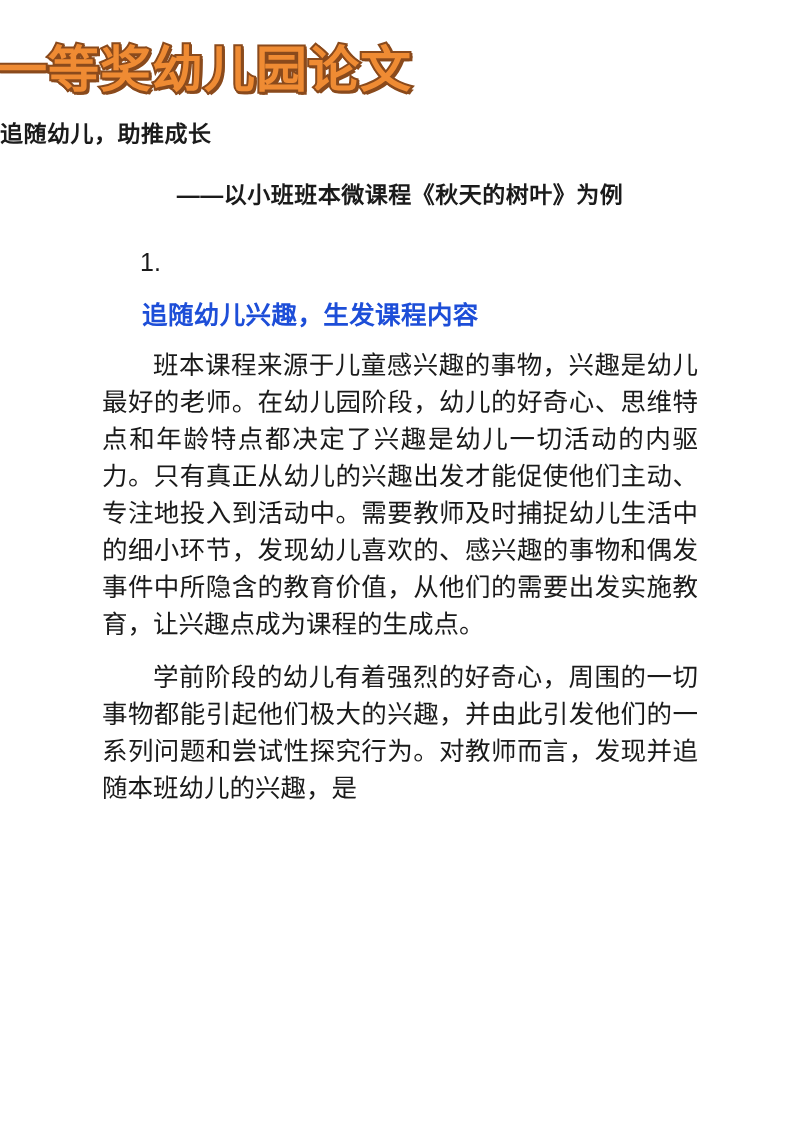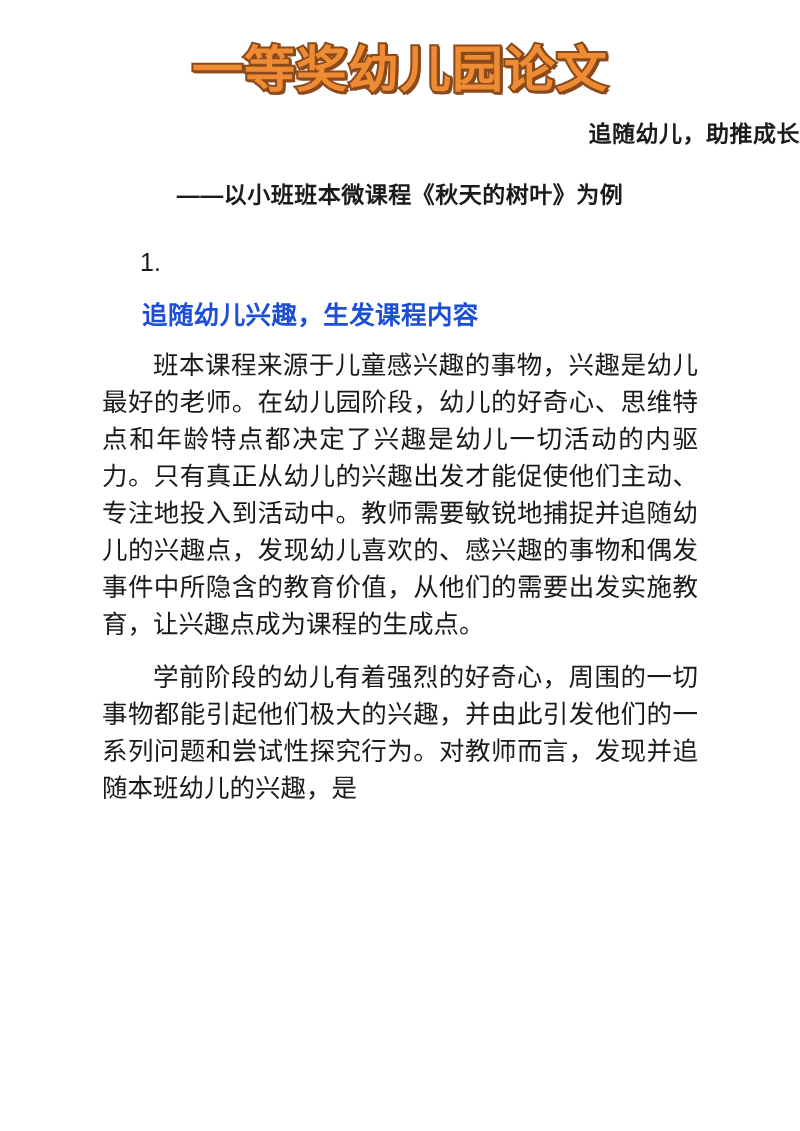--- a/index.html
+++ b/index.html
@@ -23,21 +23,20 @@
     overflow: hidden;
     box-sizing: border-box;
   }
 
   
   .banner-title-wrap {
     position: absolute;
     left: 0;
     top: 42px;
     width: 800px;
-    text-align: center;
   }
 
   .banner-title {
     display: inline-block;
     font-family: "DejaVu Sans", "Liberation Sans", sans-serif;
     font-size: 50px;
     font-weight: 700;
     line-height: 1.14;
     letter-spacing: 1px;
     color: #ef8b33;
@@ -50,21 +49,21 @@
     transform: scaleX(1.02);
     white-space: nowrap;
   }
 
   
   .subtitle-main {
     position: absolute;
     left: 0;
     top: 119px;
     width: 800px;
-    text-align: right;
+    text-align: left;
     font-size: 23px;
     font-weight: 700;
     line-height: 1.35;
     letter-spacing: 0.5px;
     color: #1b1b1b;
   }
 
   .subtitle-sub {
     position: absolute;
     left: 0;
@@ -129,19 +128,19 @@
 
   <div class="subtitle-sub">——以小班班本微课程《秋天的树叶》为例</div>
 
   <div class="content">
 
 
     <div class="list-marker">1.</div>
 
     <h2 class="section-heading">追随幼儿兴趣，生发课程内容</h2>
 
-    <p class="para">班本课程来源于儿童感兴趣的事物，兴趣是幼儿最好的老师。在幼儿园阶段，幼儿的好奇心、思维特点和年龄特点都决定了兴趣是幼儿一切活动的内驱力。只有真正从幼儿的兴趣出发才能促使他们主动、专注地投入到活动中。教师需要敏锐地捕捉并追随幼儿的兴趣点，发现幼儿喜欢的、感兴趣的事物和偶发事件中所隐含的教育价值，从他们的需要出发实施教育，让兴趣点成为课程的生成点。</p>
+    <p class="para">班本课程来源于儿童感兴趣的事物，兴趣是幼儿最好的老师。在幼儿园阶段，幼儿的好奇心、思维特点和年龄特点都决定了兴趣是幼儿一切活动的内驱力。只有真正从幼儿的兴趣出发才能促使他们主动、专注地投入到活动中。需要教师及时捕捉幼儿生活中的细小环节，发现幼儿喜欢的、感兴趣的事物和偶发事件中所隐含的教育价值，从他们的需要出发实施教育，让兴趣点成为课程的生成点。</p>
 
     <p class="para">学前阶段的幼儿有着强烈的好奇心，周围的一切事物都能引起他们极大的兴趣，并由此引发他们的一系列问题和尝试性探究行为。对教师而言，发现并追随本班幼儿的兴趣，是</p>
 
   </div>
 
 </div>
 
 </body></html>

